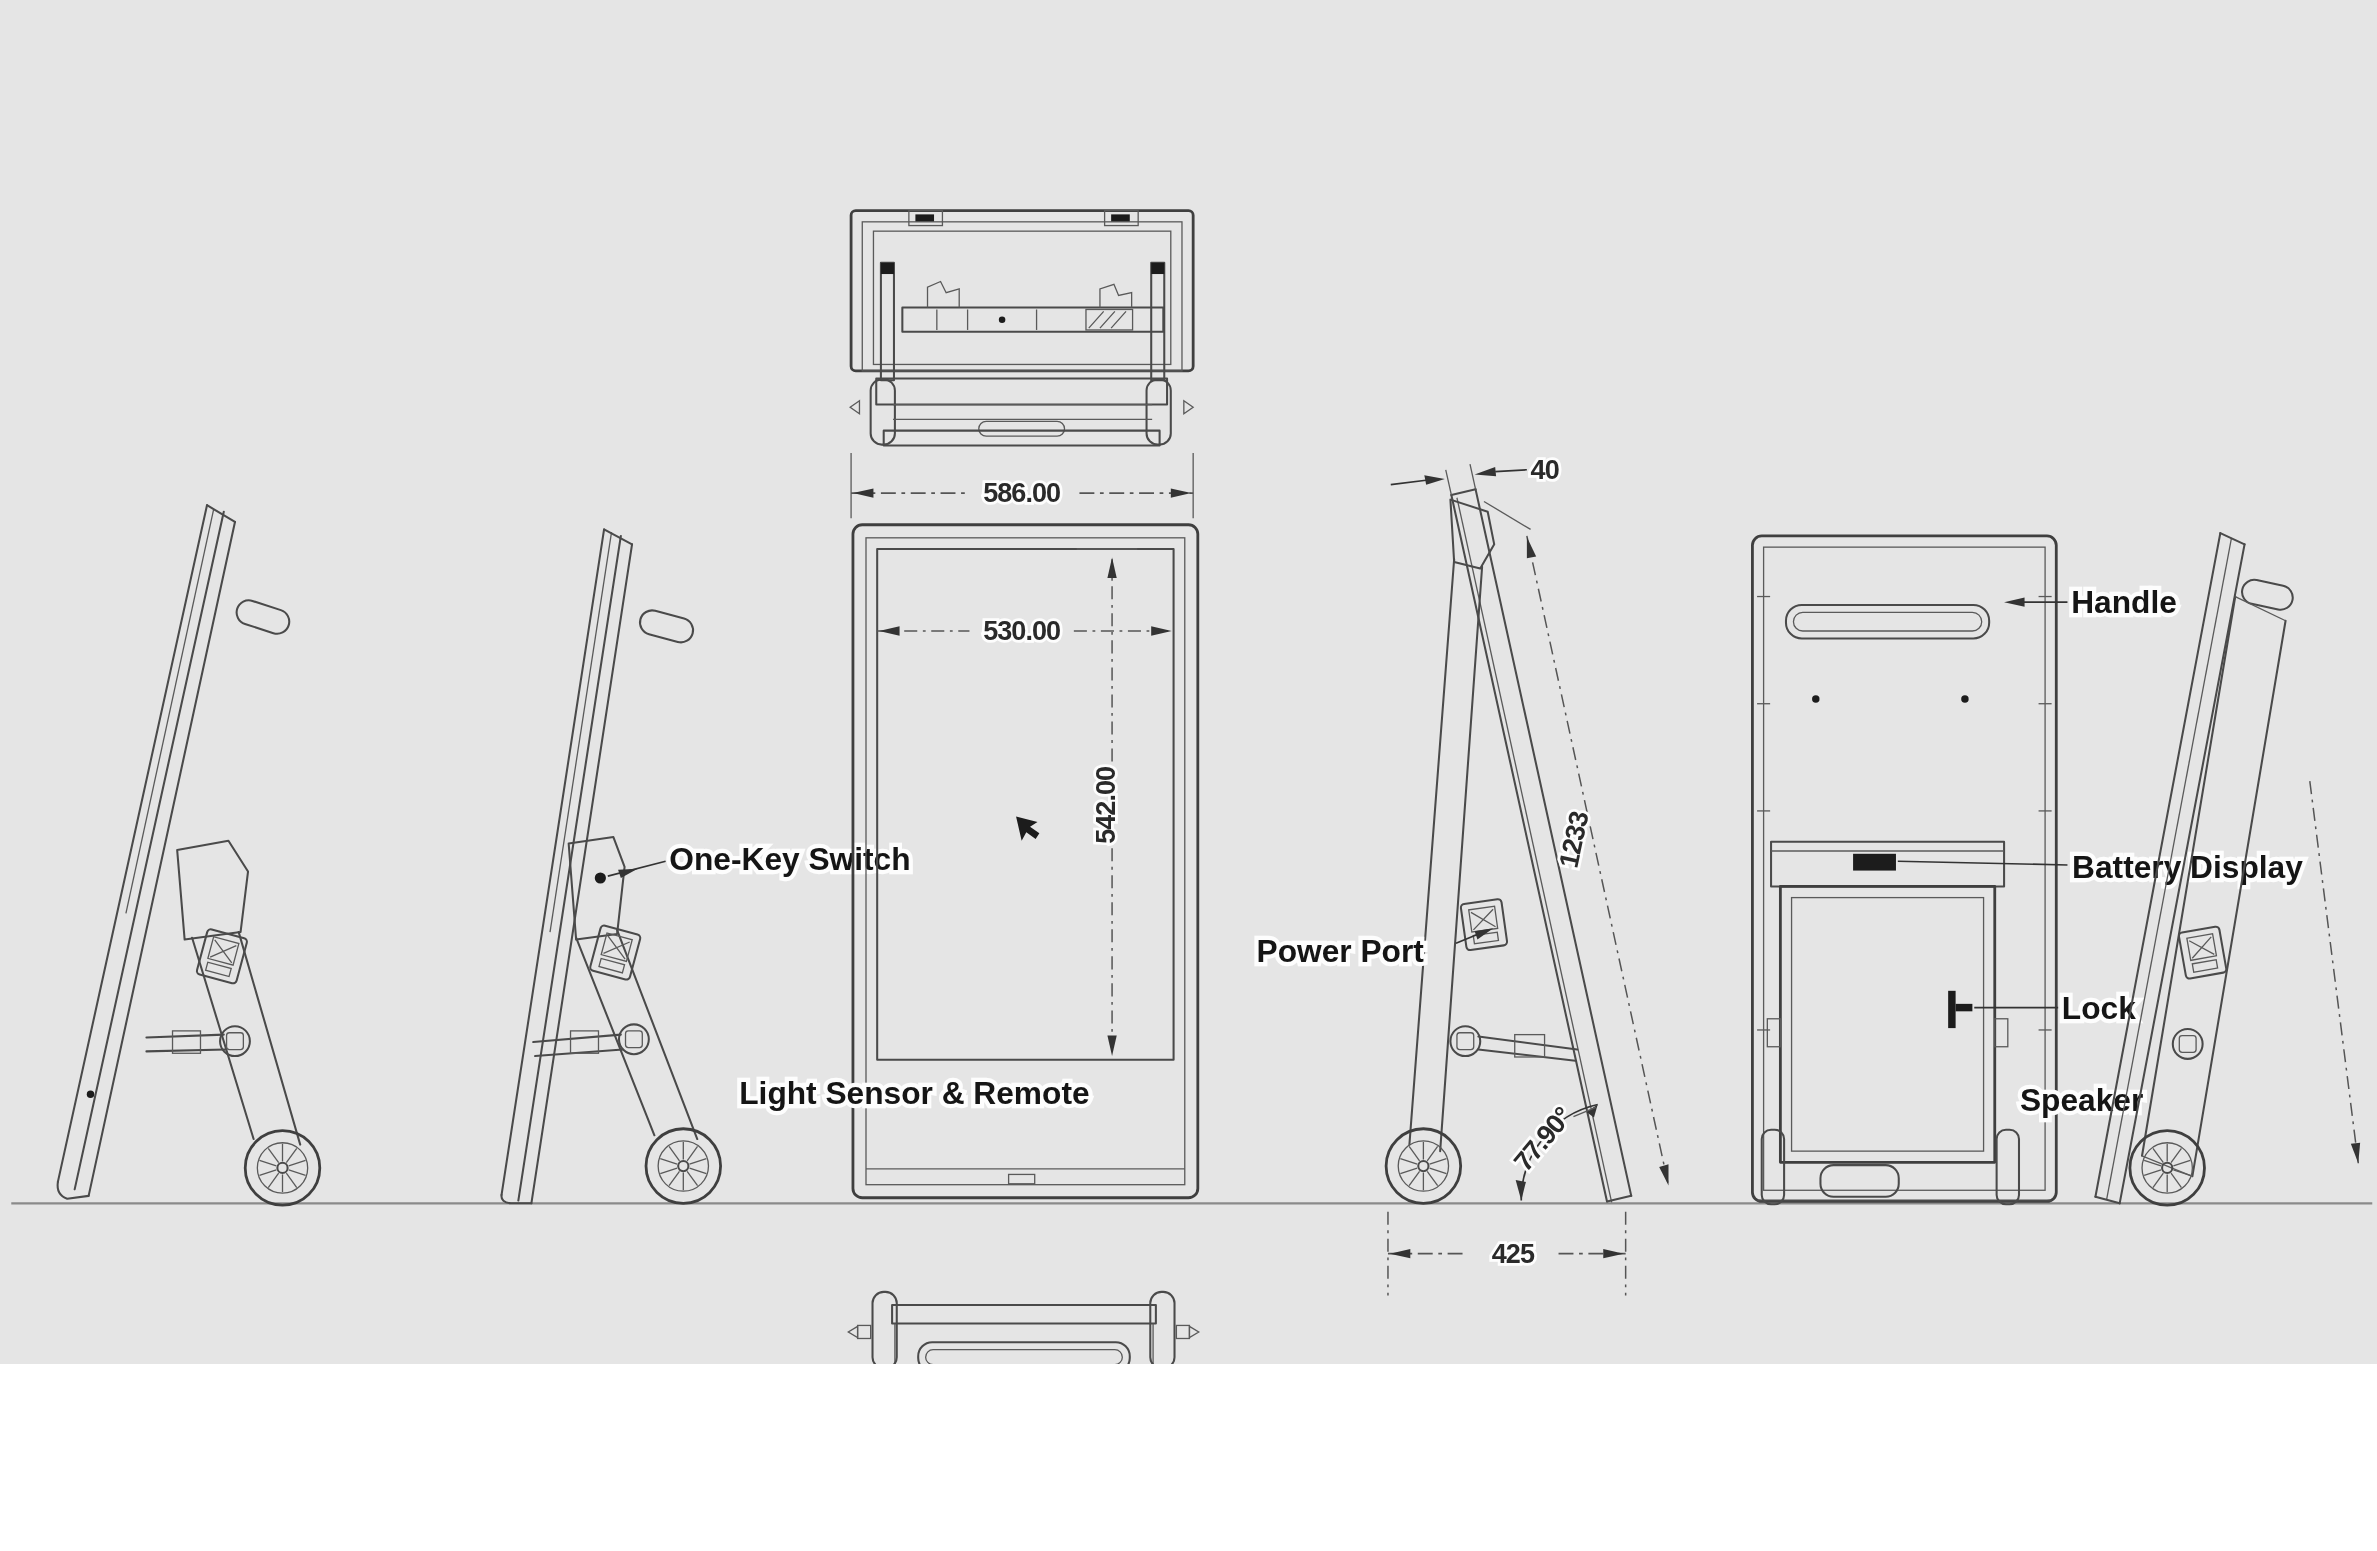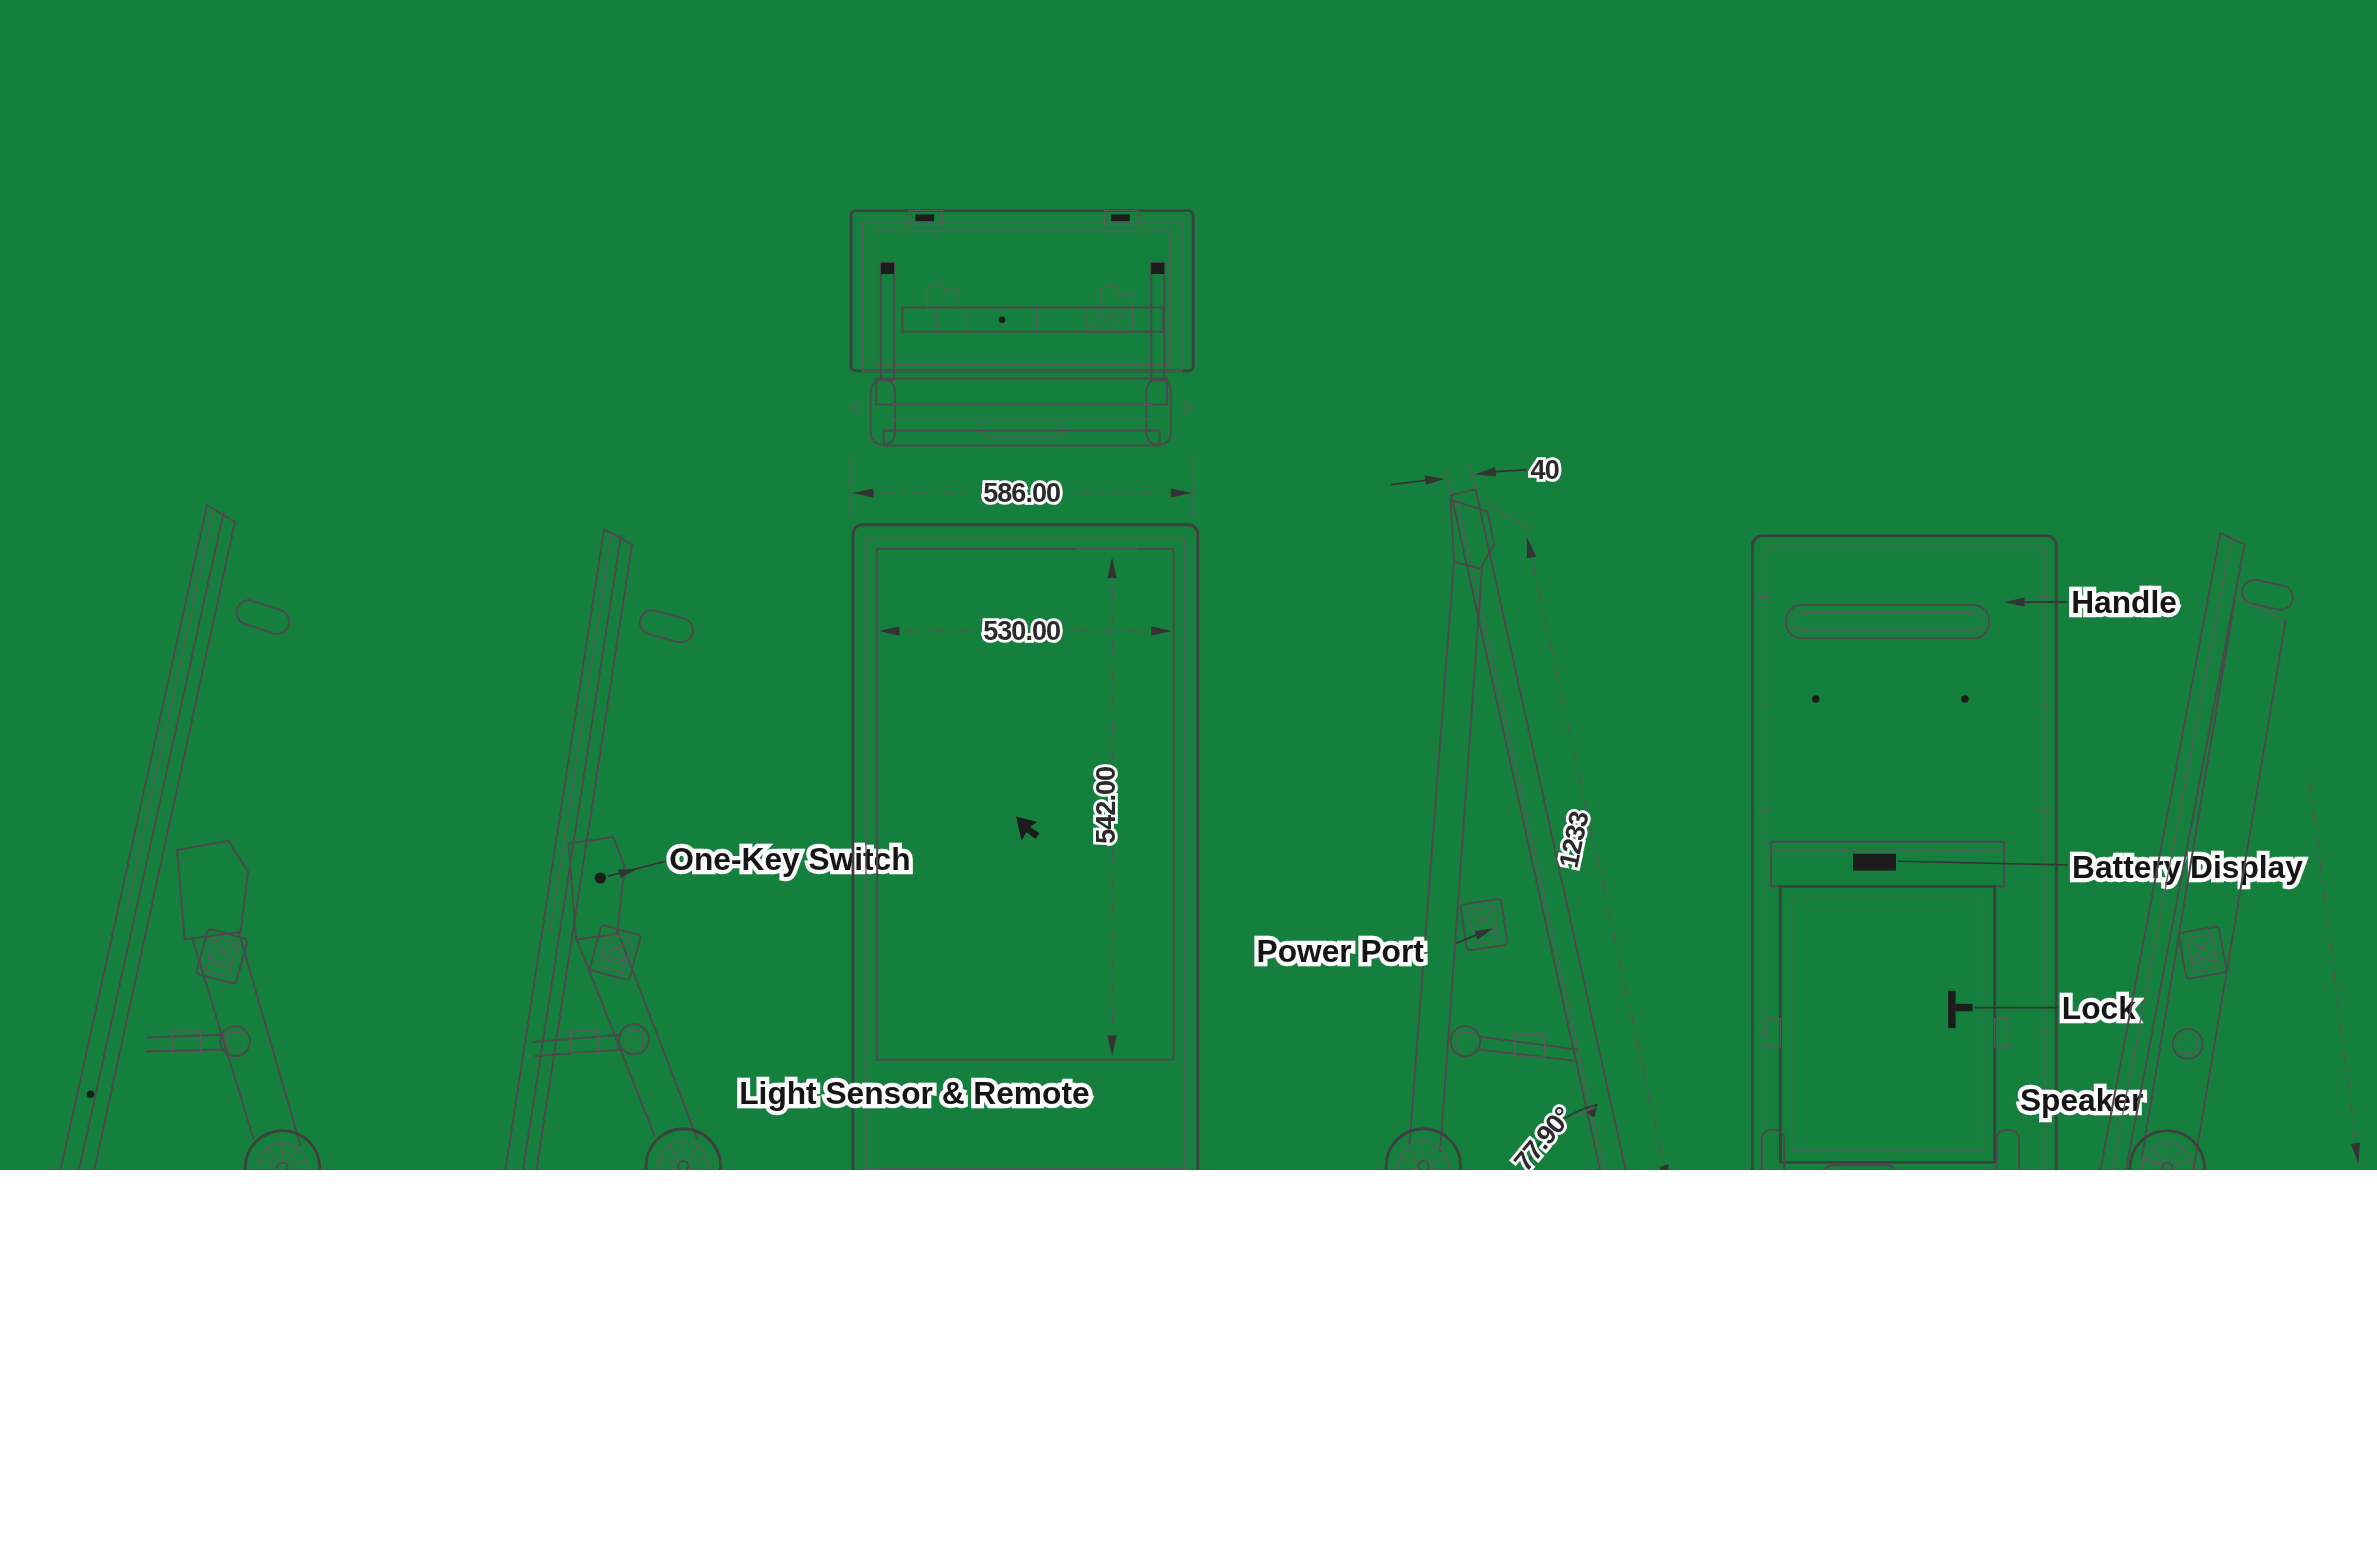--- a/index.html
+++ b/index.html
@@ -1,16 +1,16 @@
 <!DOCTYPE html>
 <html style="font-size:15px"><head>
 <meta charset="utf-8">
 <style>
   html,body{margin:0;padding:0;background:#ffffff;}
-  .page{width:2377px;height:1170px;background:#15803d;position:relative;overflow:hidden;}
+  .page{width:2377px;height:1364px;background:#e5e5e5;position:relative;overflow:hidden;}
   svg{display:block;width:2377px;height:1551px;}
   svg *{vector-effect:none;}
   .ln{stroke:#4a4a4a;stroke-width:2.2;fill:none;stroke-linecap:round;stroke-linejoin:round;}
   .ln3{stroke:#3f3f3f;stroke-width:3;fill:none;stroke-linejoin:round;}
   .ln1{stroke:#5a5a5a;stroke-width:1.4;fill:none;}
   .dd{stroke:#555;stroke-width:1.8;fill:none;stroke-dasharray:16 6 4 6;}
   .ddv{stroke:#555;stroke-width:1.6;fill:none;stroke-dasharray:14 6 3 6;}
   .ldr{stroke:#333;stroke-width:1.8;fill:none;}
   .arr{fill:#333;stroke:none;}
   .blk{fill:#1c1c1c;stroke:none;}

